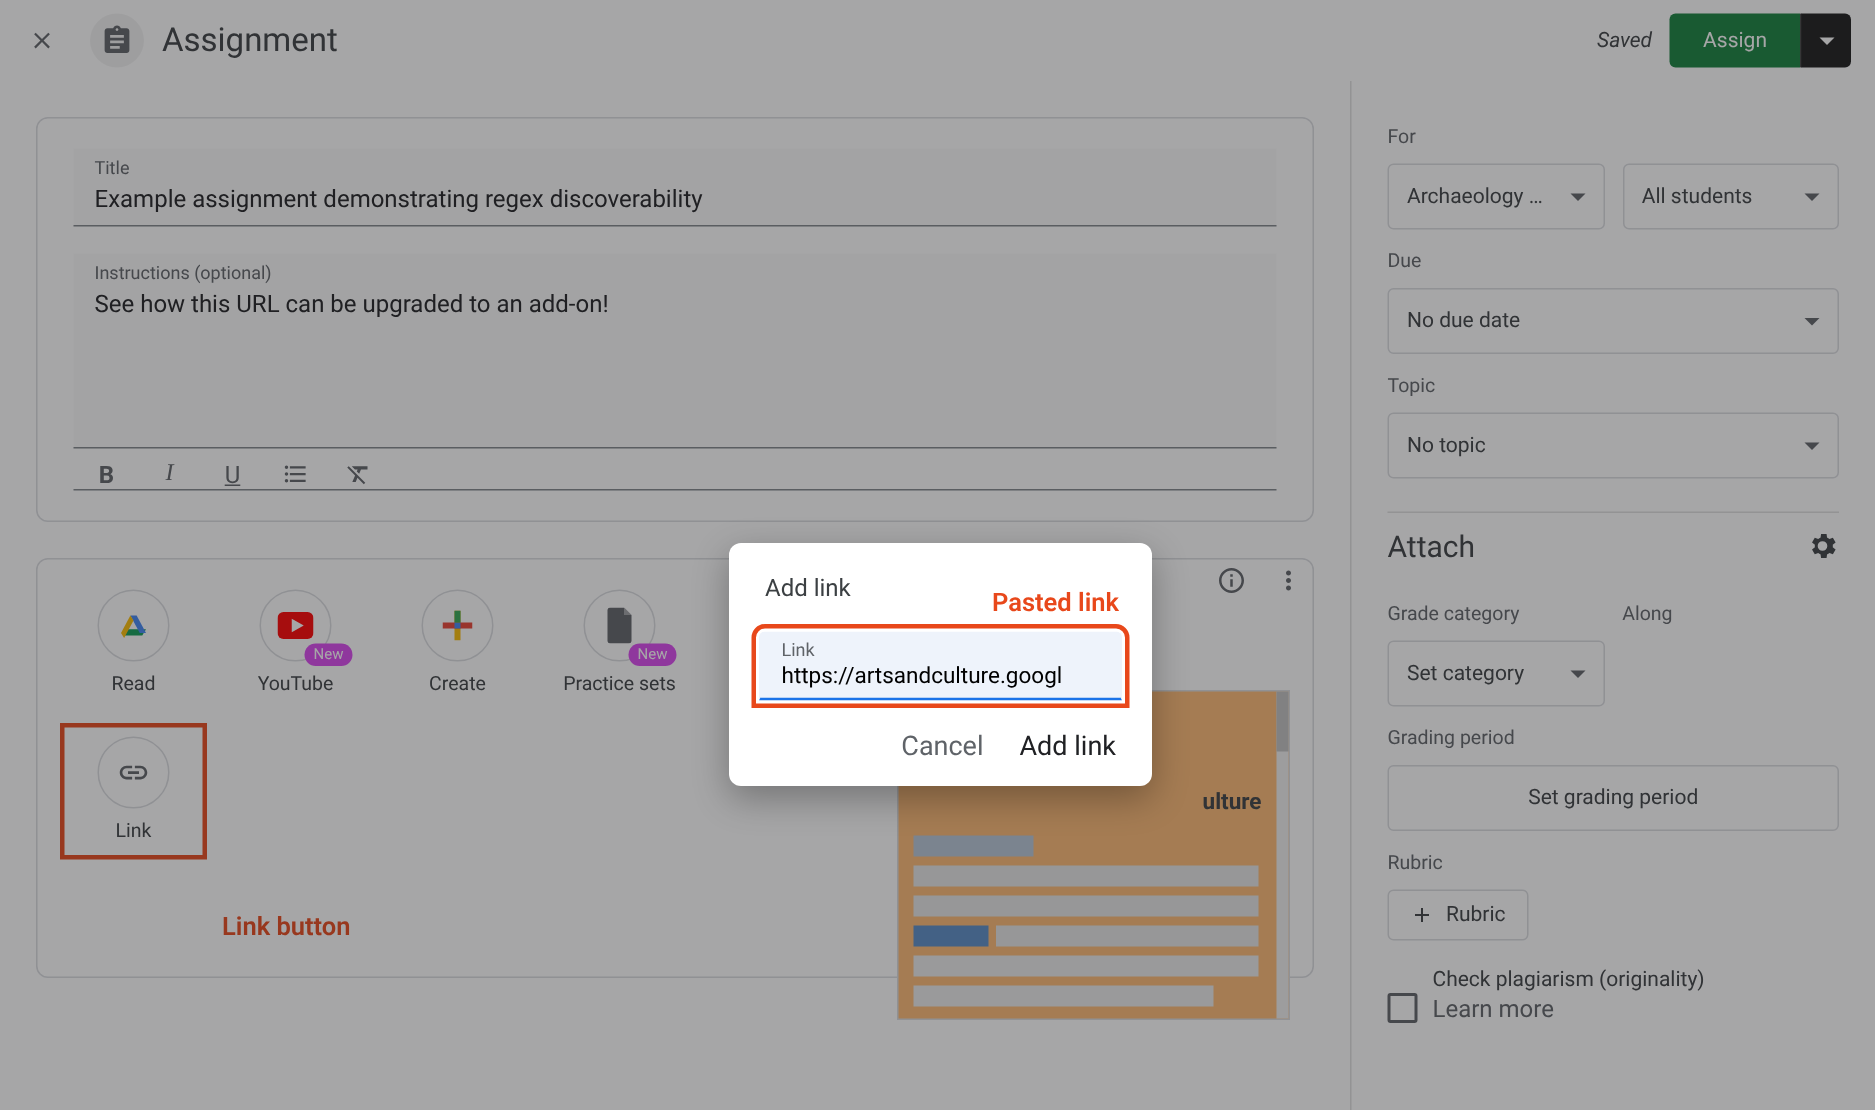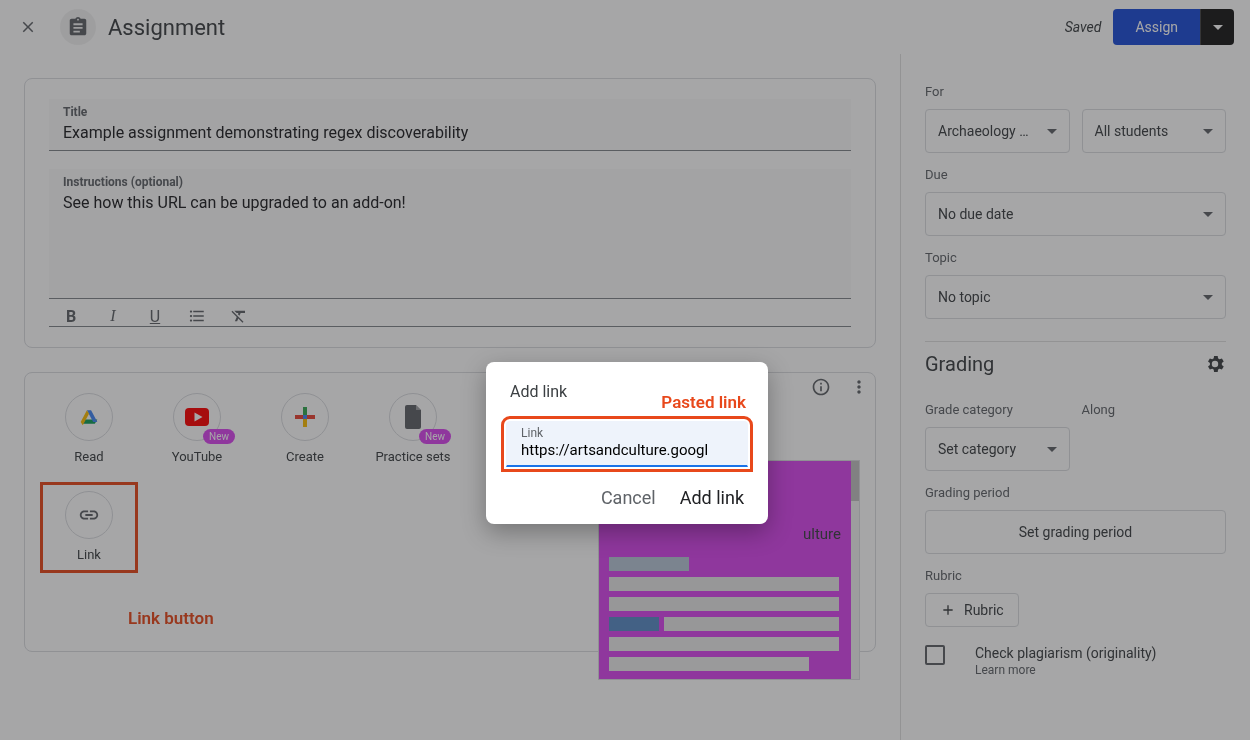--- a/index.html
+++ b/index.html
@@ -6,74 +6,74 @@
   body { width: 1250px; height: 740px; background: #fff; color: #3c4043; overflow: hidden; position: relative; }
   .dim-overlay { position: absolute; inset: 0; background: rgba(32,33,36,0.4); z-index: 50; }
 
   
   .header { height: 54px; display: flex; align-items: center; padding: 0 16px; }
   .header .close { width: 24px; height: 24px; display: flex; align-items: center; justify-content: center; cursor: pointer; }
   .header .doc-icon { margin-left: 20px; width: 36px; height: 36px; border-radius: 50%; background: rgba(0,0,0,0.05); display:flex;align-items:center;justify-content:center;}
   .header h1 { margin-left: 12px; font-size: 22px; font-weight: 400; color: #3c4043; }
   .header .spacer { flex: 1; }
   .header .saved { font-style: italic; color: #3c4043; font-size: 14px; margin-right: 12px; }
-  .header .assign-btn { background: #1d4ed8; color: #fff; height: 36px; padding: 0 22px; border: none; border-radius: 4px 0 0 4px; font-size: 14px; cursor: pointer; }
+  .header .assign-btn { background: #15803d; color: #fff; height: 36px; padding: 0 22px; border: none; border-radius: 4px 0 0 4px; font-size: 14px; cursor: pointer; }
   .header .assign-caret { background: #1a1a1a; color: #fff; height: 36px; width: 34px; border: none; border-left: 1px solid #444; border-radius: 0 4px 4px 0; cursor: pointer; display:flex; align-items:center; justify-content:center;}
 
   
   .main { display: flex; height: calc(740px - 54px); }
   .left { flex: 1; padding: 24px; overflow-y: auto; }
   .right { width: 350px; border-left: 1px solid #e0e0e0; padding: 16px 24px; overflow-y: auto; }
 
   
   .card { border: 1px solid #dadce0; border-radius: 8px; padding: 20px 24px; margin-bottom: 24px; background: #fff; }
 
   .field { border-bottom: 1px solid #80868b; padding: 6px 0 4px; margin-bottom: 18px; background: rgba(0,0,0,0.02); padding-left: 14px; padding-top: 6px; }
-  .field-label { font-size: 12px; color: #5f6368; font-weight: bold; }
+  .field-label { font-size: 12px; color: #5f6368; }
   .field-value { font-size: 16px; color: #202124; padding: 4px 0; }
   .instructions-box { min-height: 130px; }
 
   .toolbar { display: flex; gap: 22px; padding: 8px 12px 0; border-bottom: 1px solid #80868b; }
   .toolbar span { width: 20px; display:inline-flex; justify-content:center; cursor:pointer; color:#5f6368; }
   .tb-bold { font-weight:700; font-size:16px;}
   .tb-italic { font-style:italic; font-size:16px; font-family:serif;}
   .tb-underline { text-decoration:underline; font-size:16px;}
 
   
   .attach-title { font-size: 15px; color: #3c4043; margin-bottom: 18px; }
   .attach-row { display:flex; gap: 28px; }
   .attach-item { width: 80px; display:flex; flex-direction:column; align-items:center; position:relative; cursor:pointer;}
   .attach-circle { width:48px; height:48px; border-radius:50%; border:1px solid #dadce0; display:flex; align-items:center; justify-content:center; margin-bottom:8px; background:#fff;}
   .attach-label { font-size:13px; text-align:center; color:#3c4043; line-height:1.25; }
   .new-badge { position:absolute; top:36px; right:2px; background:#d946ef; color:#fff; font-size:10px; padding:2px 6px; border-radius:10px;}
   .attach-item.link-highlight { outline: 3px solid #e8481b; outline-offset: 6px; }
 
-  .preview-pane { position:absolute; left:598px; top:460px; width:262px; height:220px; border:1px solid #dadce0; background:#d946ef;}
+  .preview-pane { position:absolute; left:598px; top:460px; width:262px; height:220px; border:1px solid #dadce0; background:#fdba74;font-weight:bold;}
   .preview-pane .px {position:absolute; background:#dce3ed;}
   .preview-pane .scroll {position:absolute; right:0; top:0; width:8px; height:100%; background:#f1f1f1;}
   .preview-pane .scroll .thumb2 {position:absolute; top:0; width:8px; height:40px; background:#c1c1c1;}
   .preview-info {position:absolute; top:4px; right:6px; display:flex; gap:18px;}
 
   .annot { position:absolute; color:#e8481b; font-weight:600; font-size:17px; z-index:5; text-shadow: 0 0 3px #fff,0 0 3px #fff,0 0 3px #fff; }
 
   
   .side-label { font-size:13px; color:#5f6368; margin-top:14px; margin-bottom:10px; }
   .side-row { display:flex; gap:12px;border-radius:16px; }
   .select-box { flex:1; height:44px; border:1px solid #dadce0; border-radius:4px; padding:0 12px; display:flex; align-items:center; justify-content:space-between; cursor:pointer; background:#fff; font-size:14px; overflow:hidden;}
   .select-box .trunc{ white-space:nowrap; overflow:hidden; text-overflow:ellipsis; max-width: 100px;}
   .select-full { width:100%; }
   .divider { height:1px; background:#e0e0e0; margin:22px 0 8px; }
 
   .grading-head{ display:flex; justify-content:space-between; align-items:center; margin-top:10px;}
   .grading-head h3{ font-size:20px; font-weight:400;}
 
   .rubric-btn { display:inline-flex; align-items:center; gap:8px; border:1px solid #dadce0; border-radius:4px; padding:8px 14px; cursor:pointer; font-size:14px; background:#fff;}
-  .check-row { display:flex; gap:30px; margin-top:18px; align-items:flex-start;}
+  .check-row { display:flex; gap:10px; margin-top:18px; align-items:flex-end;}
   .check-row .box{ width:20px; height:20px; border:2px solid #5f6368; border-radius:2px; cursor:pointer; flex-shrink:0;}
-  .learn-more{ font-size:12px; color:#5f6368; margin-top:2px;}
+  .learn-more{ font-size:16px; color:#5f6368; margin-top:2px;}
 
   .caret-down{ width:0;height:0;border-left:5px solid transparent;border-right:5px solid transparent;border-top:5px solid #5f6368;}
   .caret-down-w{ width:0;height:0;border-left:5px solid transparent;border-right:5px solid transparent;border-top:5px solid #fff;}
 
   
   .dialog { position:absolute; z-index:100; top:362px; left:486px; width:282px; background:#fff; border-radius:8px; box-shadow: 0 8px 24px rgba(0,0,0,0.3); padding:20px 24px 16px;}
   .dialog h4 { font-size:16px; font-weight:400; margin-bottom:20px;}
   .link-field { border:1px solid transparent; border-bottom:2px solid #1a73e8; background:#eef3fb; border-radius:4px 4px 0 0; padding:4px 14px 6px;}
   .link-field.highlight{ outline:3px solid #e8481b; outline-offset:2px; margin:0 -4px;}
   .link-field .ll{ font-size:12px; color:#5f6368;}
@@ -236,21 +236,21 @@
       </div>
 
     <div class="side-label">Topic</div>
     <div class="select-box select-full">
         <span>No topic</span>
         <span class="caret-down"></span>
       </div>
 
     <div class="divider"></div>
     <div class="grading-head">
-      <h3>Grading</h3>
+      <h3>Attach</h3>
       <span>
           <svg width="22" height="22" viewBox="0 0 24 24">
             <path fill="#3c4043" d="m19.43 12.98.04-.32c.03-.22.05-.44.05-.66s-.02-.44-.05-.66l-.04-.32 2.11-1.65-2-3.46-2.49 1-.27-.2c-.35-.26-.73-.48-1.13-.66l-.31-.14-.38-2.65h-4l-.38 2.65-.31.14c-.4.18-.78.4-1.13.66l-.27.2-2.49-1-2 3.46 2.11 1.65-.04.32c-.03.22-.05.44-.05.66s.02.44.05.66l.04.32-2.11 1.65 2 3.46 2.49-1 .27.2c.35.26.73.48 1.13.66l.31.14.38 2.65h4l.38-2.65.31-.14c.4-.18.78-.4 1.13-.66l.27-.2 2.49 1 2-3.46-2.11-1.65zM12 15.5A3.5 3.5 0 1 1 12 8.5a3.5 3.5 0 0 1 0 7z"></path>
           </svg>
         </span>
     </div>
 
     <div class="side-row" style="margin-top:22px;">
       <div style="flex:1;">
         <div class="side-label" style="margin-top:4px;">Grade category</div>
@@ -296,21 +296,21 @@
   <div class="px" style="left:10px; top:136px; width:230px; height:14px; background:#e6e6e6;"></div>
   <div class="px" style="left:10px; top:156px; width:50px; height:14px; background:#5b8cc7;"></div>
   <div class="px" style="left:65px; top:156px; width:175px; height:14px; background:#e6e6e6;"></div>
   <div class="px" style="left:10px; top:176px; width:230px; height:14px; background:#ececec;"></div>
   <div class="px" style="left:10px; top:196px; width:200px; height:14px; background:#ececec;"></div>
   <div class="scroll">
       <div class="thumb2"></div>
     </div>
 </div>
 
-<div class="annot" style="left:128px; top:608px;">Link button</div>
+<div class="annot" style="left:148px; top:608px;">Link button</div>
 
 <div class="dim-overlay"></div>
 
 <div class="dialog">
   <h4>Add link</h4>
   <div class="annot" style="position:absolute; top:30px; right:22px;">Pasted link</div>
   <div class="link-field highlight">
     <div class="ll">Link</div>
     <input type="text" value="https://artsandculture.googl" style="">
   </div>

